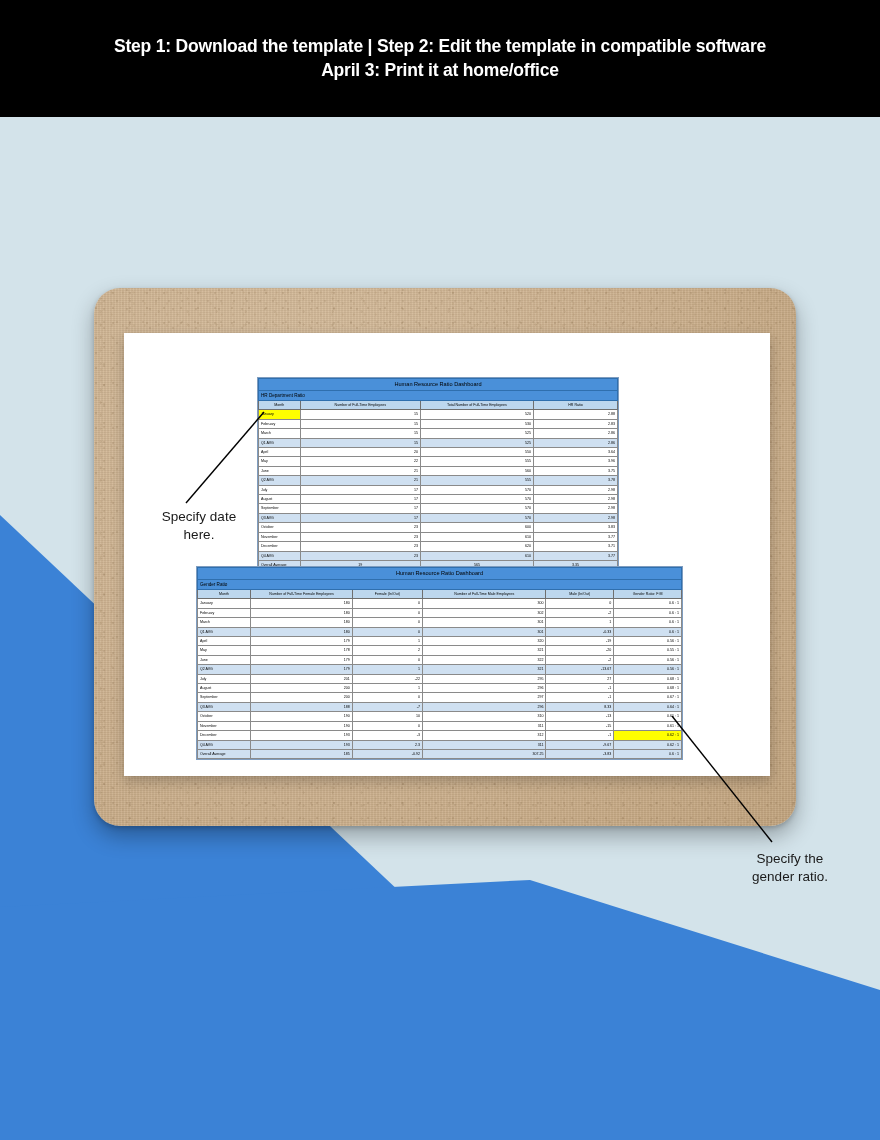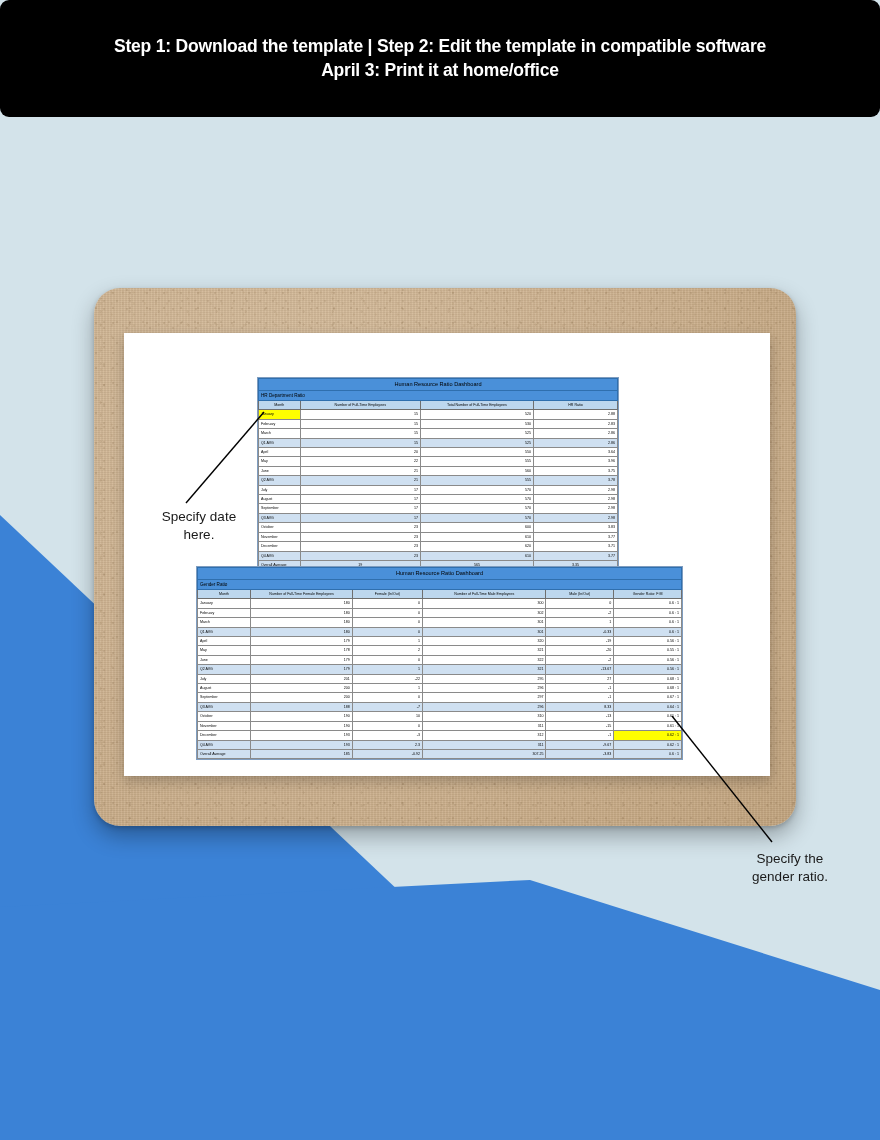--- a/index.html
+++ b/index.html
@@ -18,21 +18,20 @@
 
   
   #banner {
     position: absolute; left: 0; top: 0;
     width: 880px; height: 117px;
     background: #000;
     color: #fff;
     display: flex; flex-direction: column;
     align-items: center; justify-content: center;
     gap: 2px;
-    border-radius: 9px;
   }
   #banner .line {
     font-size: 17.5px;
     font-weight: bold;
     letter-spacing: -0.2px;
     line-height: 1.25;
     text-align: center;
     white-space: nowrap;
   }
 

